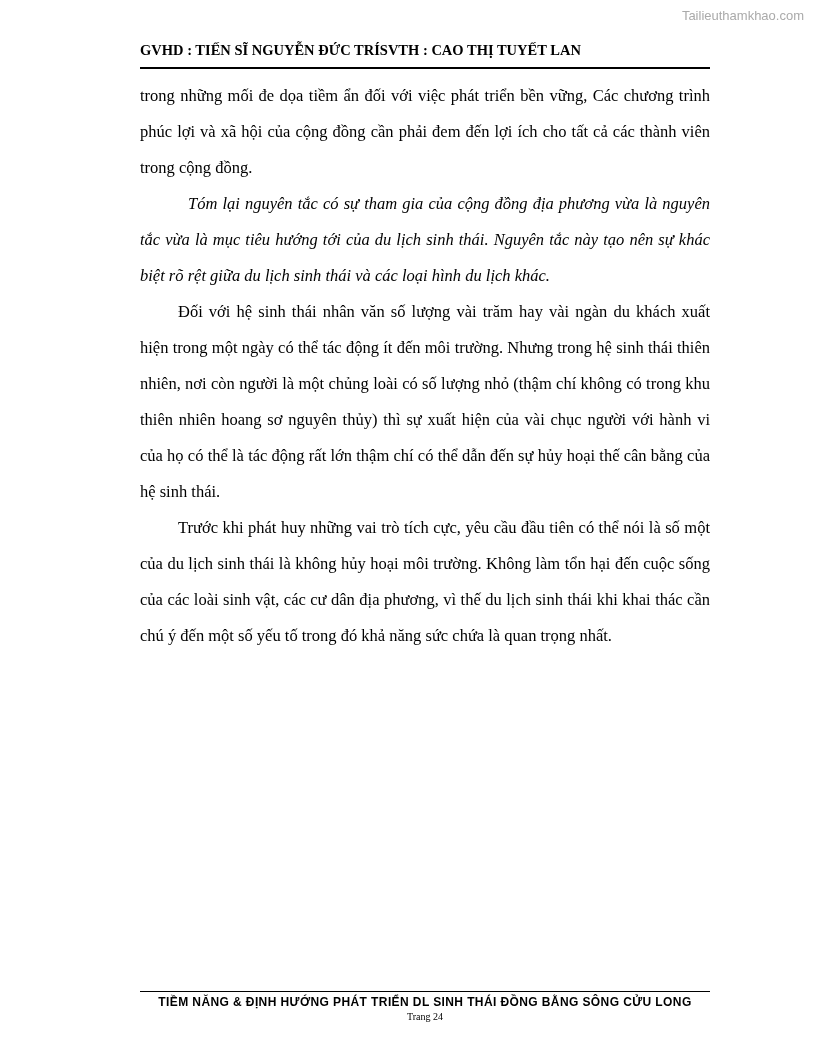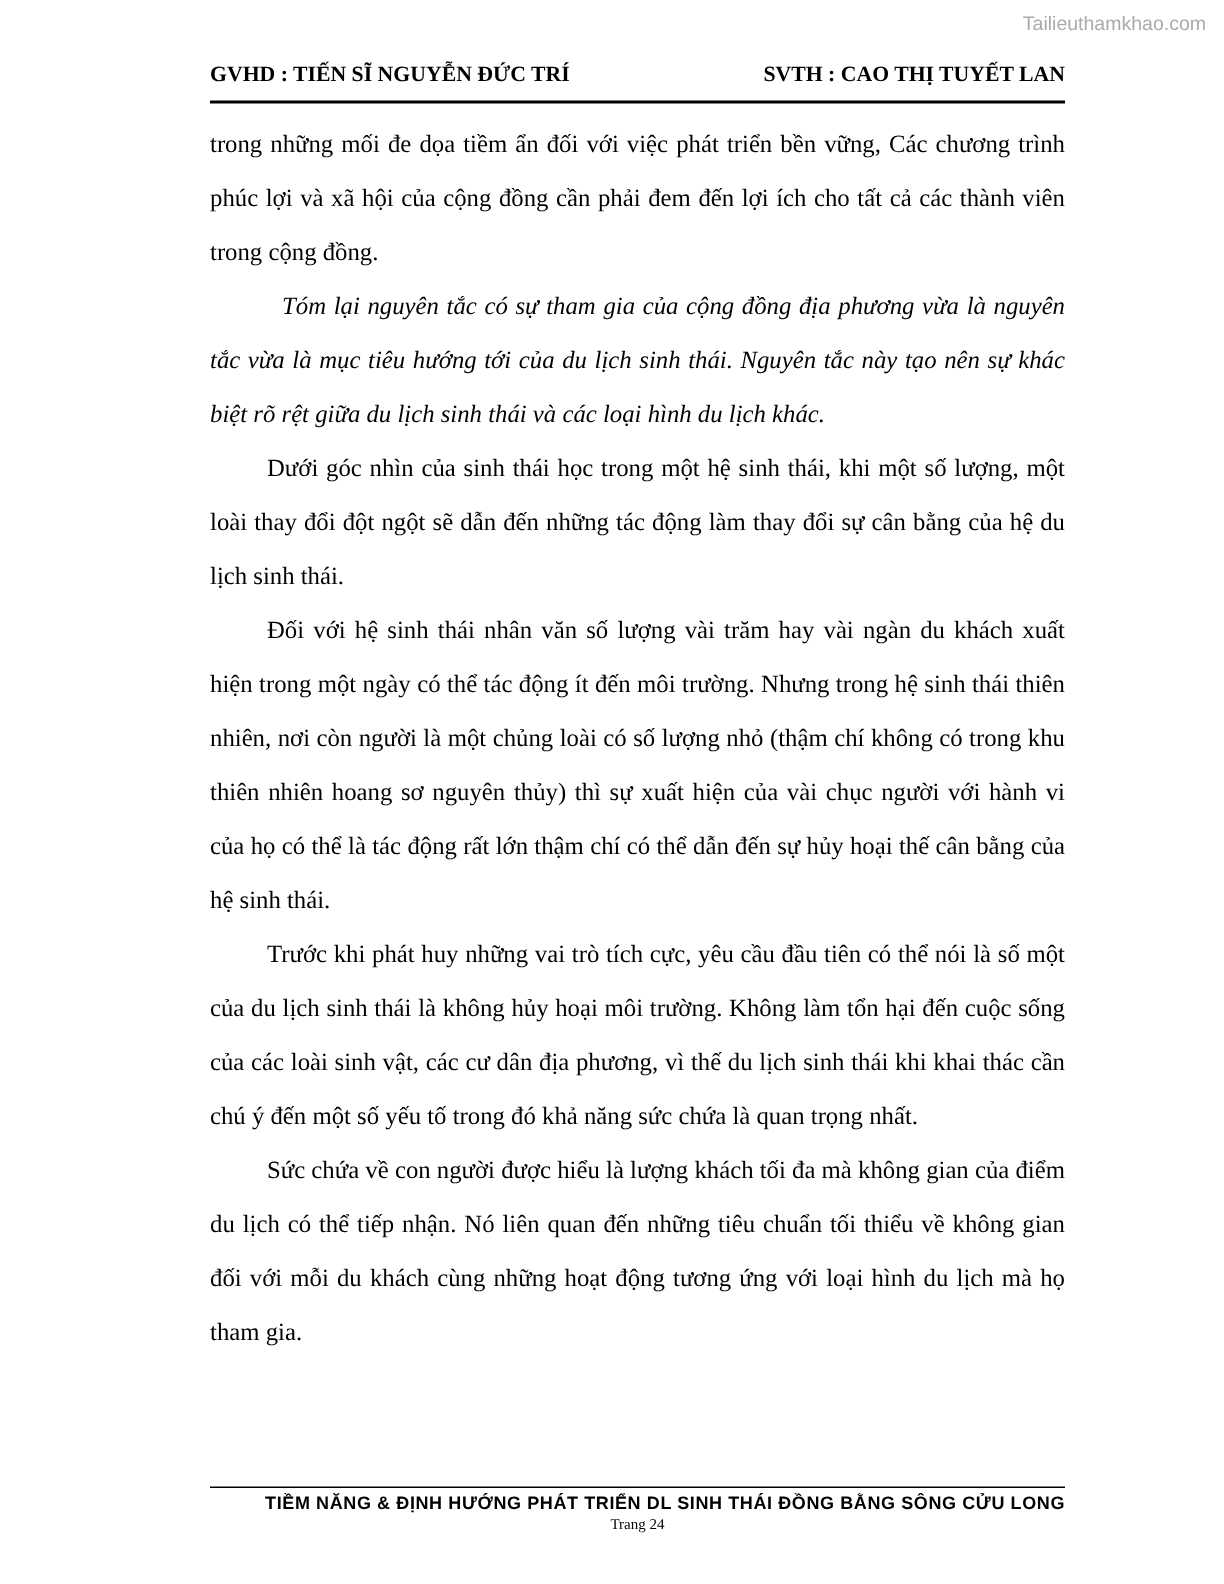--- a/index.html
+++ b/index.html
@@ -21,21 +21,21 @@
     font-family: "Liberation Sans", "DejaVu Sans", sans-serif;
     font-size: 13px;
     color: #aaaaaa;
   }
   .doc-header {
     position: absolute;
     top: 42px;
     left: 140px;
     width: 570px;
     display: flex;
-    justify-content: space-between;
+    justify-content: flex-start;
     align-items: baseline;
     font-weight: bold;
     font-size: 14.5px;
     padding-bottom: 8px;
     border-bottom: 2px solid #000000;
   }
   .content {
     position: absolute;
     top: 78px;
     left: 140px;
@@ -71,21 +71,20 @@
     border-top: 1.5px solid #000000;
     padding-top: 3px;
     text-align: center;
   }
   .footer-title {
     font-family: "Liberation Sans", "DejaVu Sans", sans-serif;
     font-size: 12px;
     font-weight: bold;
     letter-spacing: 0.4px;
     white-space: nowrap;
-    text-align: right;
   }
   .footer-page {
     font-size: 10px;
     margin-top: 2px;
   }
 </style>
 </head>
 <body>
 
 <div class="page">
@@ -97,29 +96,27 @@
     <span>SVTH : CAO THỊ TUYẾT LAN</span>
   </div>
 
   <div class="content">
 
     <p>trong những mối đe dọa tiềm ẩn đối với việc phát triển bền vững, Các chương trình phúc lợi và xã hội của cộng đồng cần phải đem đến lợi ích cho tất cả các thành viên trong cộng đồng.</p>
 
     <p class="para-italic">Tóm lại nguyên tắc có sự tham gia của cộng đồng địa phương vừa là nguyên tắc vừa là mục tiêu hướng tới của du lịch sinh thái. Nguyên tắc này tạo nên sự khác biệt rõ rệt giữa du lịch sinh thái và các loại hình du lịch khác.</p>
 
 
-    <p class="para-indent">Dưới góc nhìn của sinh thái học trong một hệ sinh thái, khi một số lượng, một loài thay đổi đột ngột sẽ dẫn đến những tác động làm thay đổi sự cân bằng của hệ du lịch sinh thái.</p>
 
     <p class="para-indent">Đối với hệ sinh thái nhân văn số lượng vài trăm hay vài ngàn du khách xuất hiện trong một ngày có thể tác động ít đến môi trường. Nhưng trong hệ sinh thái thiên nhiên, nơi còn người là một chủng loài có số lượng nhỏ (thậm chí không có trong khu thiên nhiên hoang sơ nguyên thủy) thì sự xuất hiện của vài chục người với hành vi của họ có thể là tác động rất lớn thậm chí có thể dẫn đến sự hủy hoại thế cân bằng của hệ sinh thái.</p>
 
     <p class="para-indent">Trước khi phát huy những vai trò tích cực, yêu cầu đầu tiên có thể nói là số một của du lịch sinh thái là không hủy hoại môi trường. Không làm tổn hại đến cuộc sống của các loài sinh vật, các cư dân địa phương, vì thế du lịch sinh thái khi khai thác cần chú ý đến một số yếu tố trong đó khả năng sức chứa là quan trọng nhất.</p>
 
 
 
-    <p class="para-indent">Sức chứa về con người được hiểu là lượng khách tối đa mà không gian của điểm du lịch có thể tiếp nhận. Nó liên quan đến những tiêu chuẩn tối thiểu về không gian đối với mỗi du khách cùng những hoạt động tương ứng với loại hình du lịch mà họ tham gia.</p>
 
   </div>
 
   <div class="doc-footer">
     <div class="footer-title">TIỀM NĂNG &amp; ĐỊNH HƯỚNG PHÁT TRIỂN DL SINH THÁI ĐỒNG BẰNG SÔNG CỬU LONG</div>
     <div class="footer-page">Trang 24</div>
   </div>
 
 </div>
 

